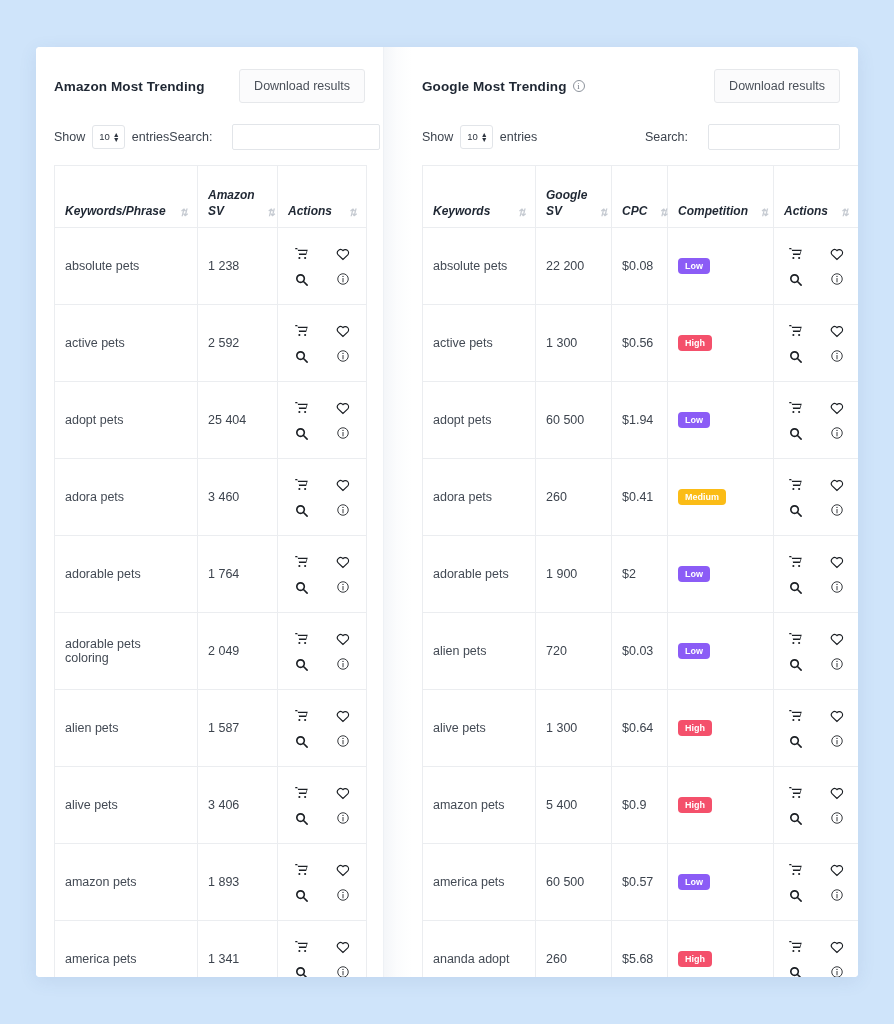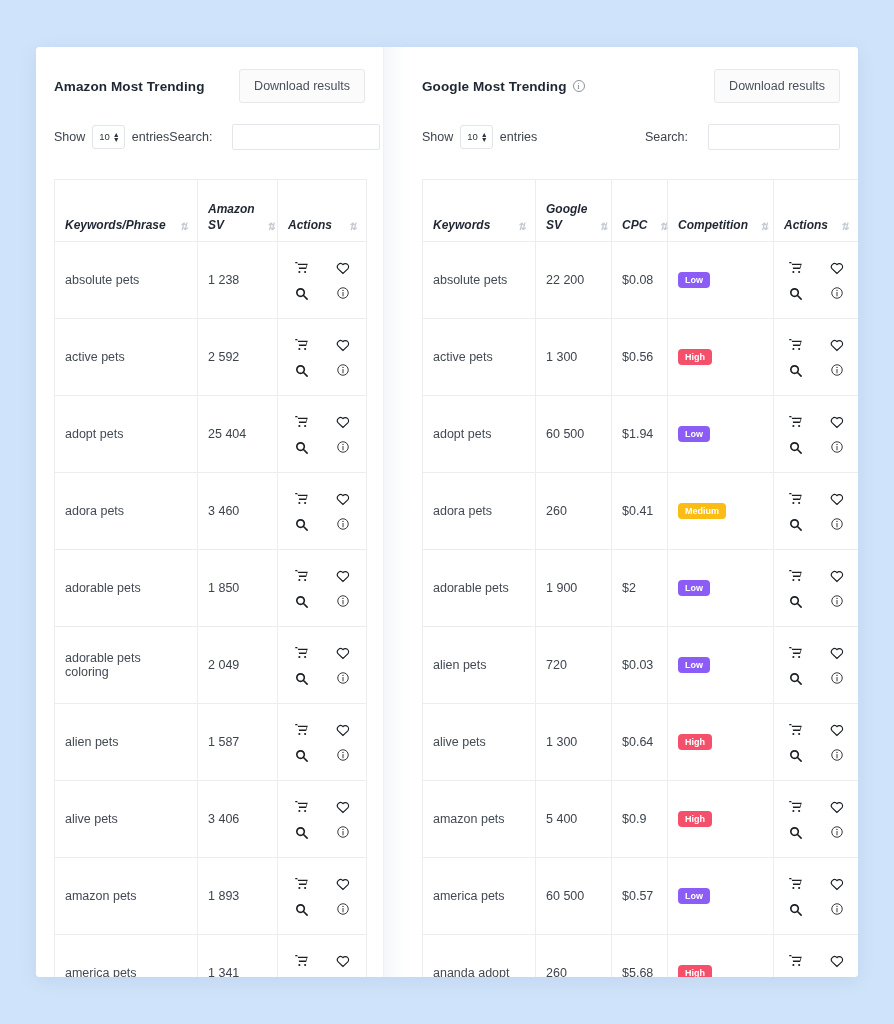--- a/index.html
+++ b/index.html
@@ -53,21 +53,21 @@
   }
   .dl-btn {
     border: 1px solid #e6e8eb; background: #fbfbfc; color: #4a5059;
     font-size: 12.5px; padding: 9px 14px; border-radius: 3px;
     font-family: "Liberation Sans", sans-serif; cursor: pointer;
     white-space: nowrap;
   }
 
   .controls {
     display: flex; align-items: center; justify-content: space-between;
-    margin-bottom: 28px; height: 28px;
+    margin-bottom: 14px; height: 28px;
   }
   .show-wrap { display: flex; align-items: center; gap: 7px; font-size: 12.5px; color: #3d444e; }
   .num-box {
     display:inline-flex; align-items:center; gap:2px;
     border: 1px solid #e2e5e9; border-radius: 3px;
     padding: 4px 4px 4px 6px; height: 24px; background:#fff;
   }
   .num-box .nv { font-size: 9.5px; color:#2f3640; line-height:1; }
   .spin { display:flex; flex-direction:column; line-height:0; margin-left:1px; }
   .spin span { font-size: 7px; color:#2f3640; line-height: 5px; }
@@ -301,21 +301,21 @@
                       <circle cx="12" cy="12" r="9"></circle>
                       <path d="M12 11v6" stroke-linecap="round"></path>
                       <circle cx="12" cy="7.6" r="1.05" fill="currentColor" stroke="none"></circle>
                     </svg>
                   </span>
                 </div>
               </td>
             </tr>
             <tr>
               <td class="kw">adorable pets</td>
-              <td>1 850</td>
+              <td>1 764</td>
               <td>
                 <div class="acts">
                   <span class="ic">
                     <svg width="15" height="15" viewBox="0 0 24 24" fill="currentColor">
                       <path d="M2 3h3.2l.9 3H22l-2.6 8.2H8.2L7.6 12H19l1.2-4H6.6l-.9-3H2V3zm6.6 14.4a1.7 1.7 0 110 3.4 1.7 1.7 0 010-3.4zm9.2 0a1.7 1.7 0 110 3.4 1.7 1.7 0 010-3.4z"></path>
                     </svg>
                   </span>
                   <span class="ic">
                     <svg width="16" height="16" viewBox="0 0 24 24" fill="none" stroke="currentColor" stroke-width="1.7">
                       <path d="M12 20.3l-7.2-6.9A4.6 4.6 0 1112 7.1a4.6 4.6 0 117.2 6.3L12 20.3z"></path>

